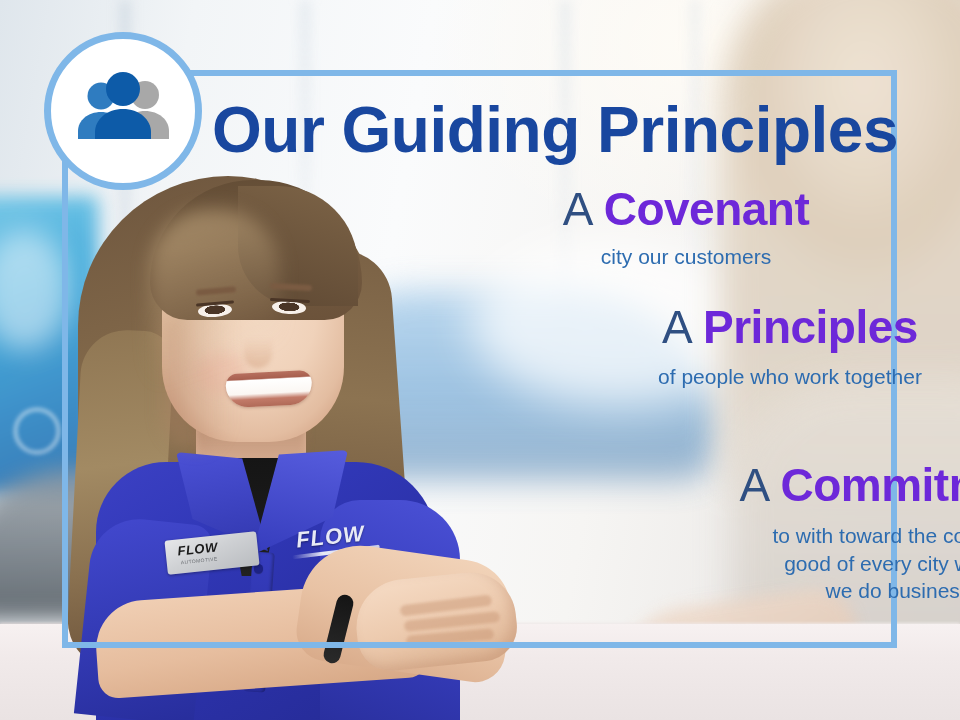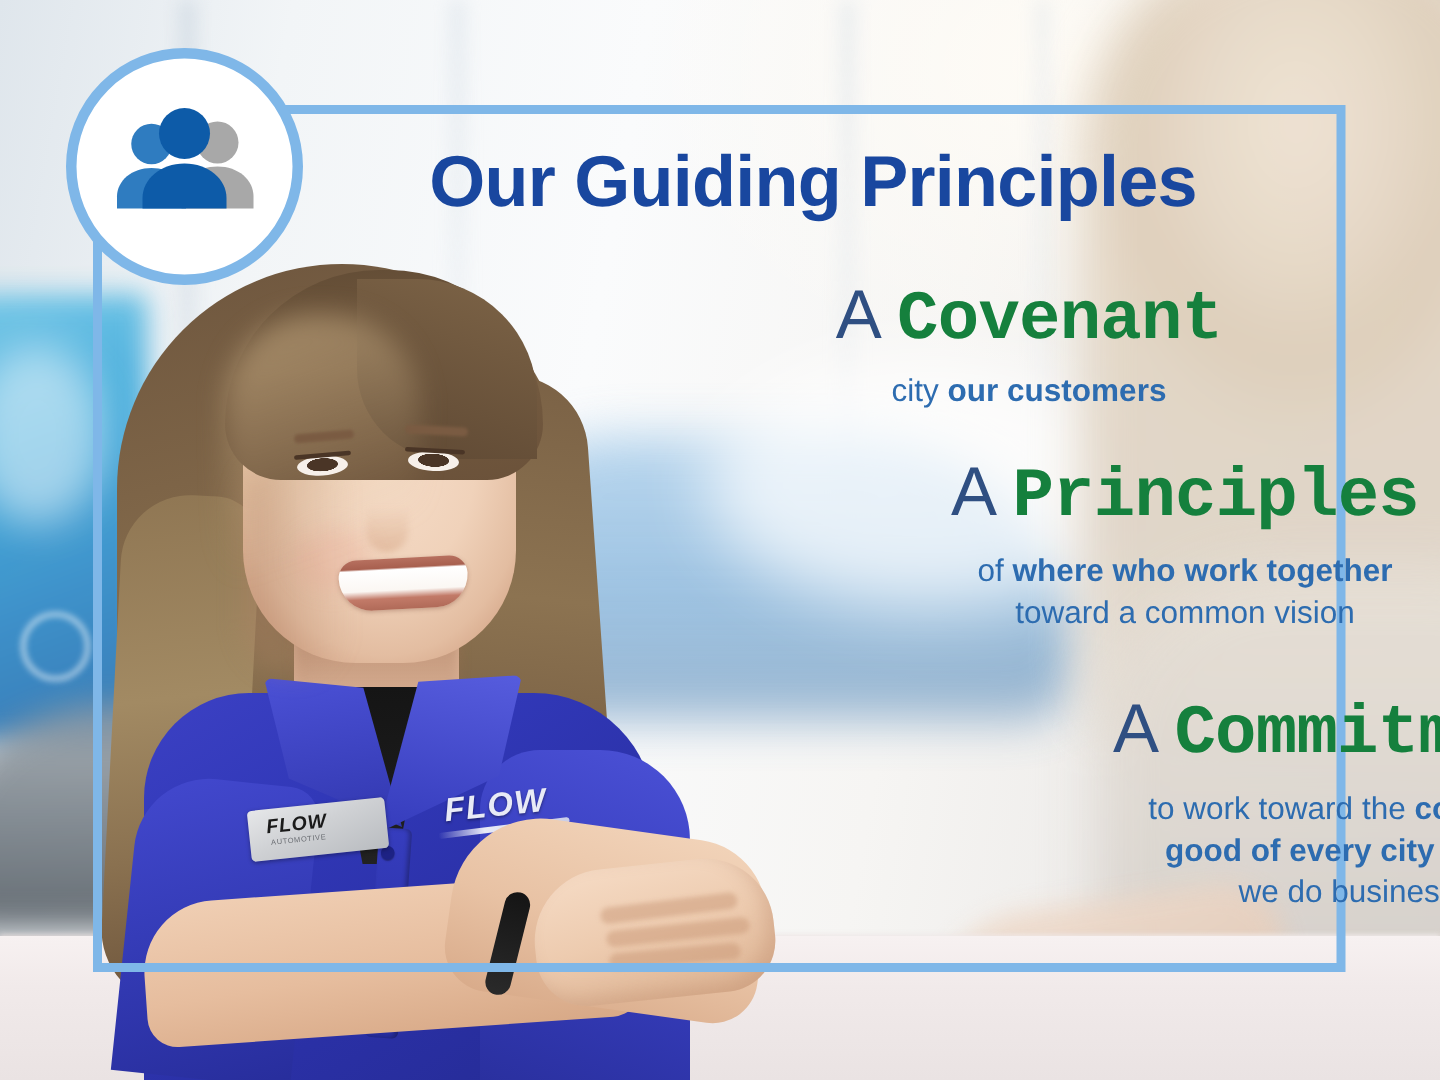--- a/index.html
+++ b/index.html
@@ -472,51 +472,50 @@
   }
   .icon-circle svg { display: block; }
 
   
   .title {
     position: absolute;
     left: 212px;
     top: 97px;
     width: 660px;
     text-align: center;
-    font-size: 48px;
+    font-size: 64px;
     font-weight: bold;
     letter-spacing: -0.5px;
     color: #19479f;
     line-height: 1.05;
     white-space: nowrap;
   }
 
   .principle { position: absolute; width: 100%; }
   .headline {
     font-size: 46px;
     line-height: 1.0;
     white-space: nowrap;
   }
   .headline .art {
     font-weight: normal;
     color: #2f4f82;
   }
   .headline .word {
     font-weight: bold;
-    color: #15803d;
+    color: #6d28d9;
     letter-spacing: -0.5px;
-    font-family: Liberation Mono, monospace;
   }
   .sub {
     font-size: 21px;
     line-height: 1.32;
     color: #2d6cb0;
     margin-top: 9px;
   }
-  .sub b { font-weight: bold; }
+  .sub b { font-weight: normal; }
 
   .p1 { left: 0; top: 186px; text-align: center; padding-left: 206px; }
   .p2 { left: 0; top: 304px; text-align: center; padding-left: 310px; }
   .p3 { left: 0; top: 462px; text-align: center; padding-left: 418px; }
 
   .p1 .sub { margin-top: 11px; }
   .p2 .sub { margin-top: 13px; }
   .p3 .sub { margin-top: 14px; }
 </style>
 </head>
@@ -624,30 +623,29 @@
       <span>city </span><b>our customers</b>
     </div>
   </div>
 
   <div class="principle p2">
     <div class="headline">
       <span class="art">A</span>
       <span class="word">Principles</span>
     </div>
     <div class="sub">
-      <span>of </span><b>where who work together</b><br>
-      <span>toward a common vision</span>
+      <span>of </span><b>people who work together</b><br>
     </div>
   </div>
 
   <div class="principle p3">
     <div class="headline">
       <span class="art">A</span>
       <span class="word">Commitment</span>
     </div>
     <div class="sub">
-      <span>to work toward the </span><b>common</b><br>
+      <span>to with toward the </span><b>common</b><br>
       <b>good of every city</b><span> where</span><br>
       <span>we do business</span>
     </div>
   </div>
 
 </div>
 
 </body></html>

